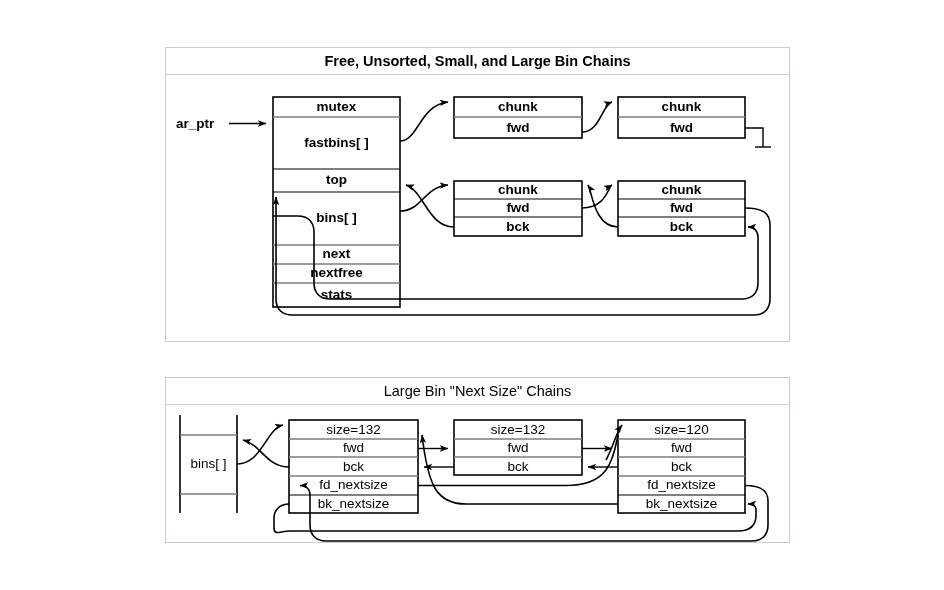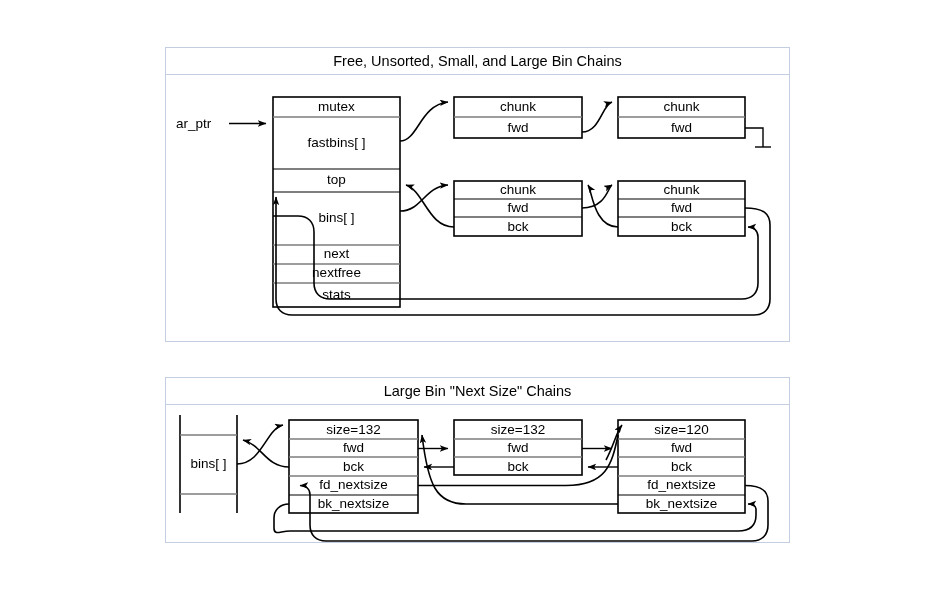--- a/index.html
+++ b/index.html
@@ -18,21 +18,21 @@
     text-anchor:middle;dominant-baseline:middle;}
   .lnk{fill:none;stroke:#000;stroke-width:1.6;}
   .lnk2{fill:none;stroke:#000;stroke-width:1.4;}
   .txt{font-family:"Liberation Sans",sans-serif;font-size:13.5px;fill:#000;}
 </style>
 </head>
 <body>
 
 <div id="stage">
 
-  <div class="panel" style="left:165px;top:47px;width:625px;height:295px;">
+  <div class="panel" style="left:165px;top:47px;width:625px;height:295px;font-weight:bold;">
     <div class="panel-title">Free, Unsorted, Small, and Large Bin Chains</div>
     <div class="panel-body">
       <svg width="623" height="266" viewBox="0 0 623 266">
 
         <defs>
           <marker id="ah" markerWidth="9" markerHeight="9" refX="8.2" refY="3.2" orient="auto" markerUnits="userSpaceOnUse">
             <path d="M0,0 L8.6,3.2 L0,6.4 L2.1,3.2 Z" fill="#000"></path>
           </marker>
         </defs>
 

